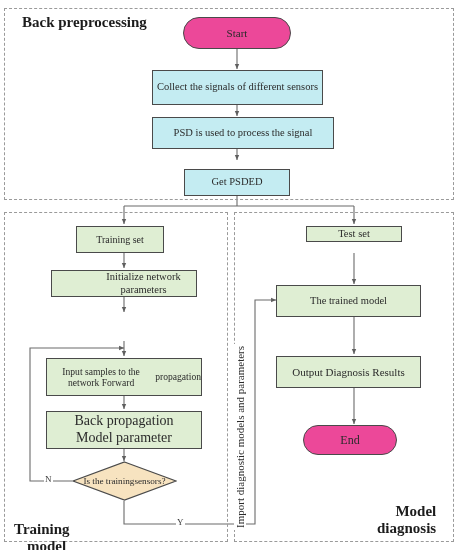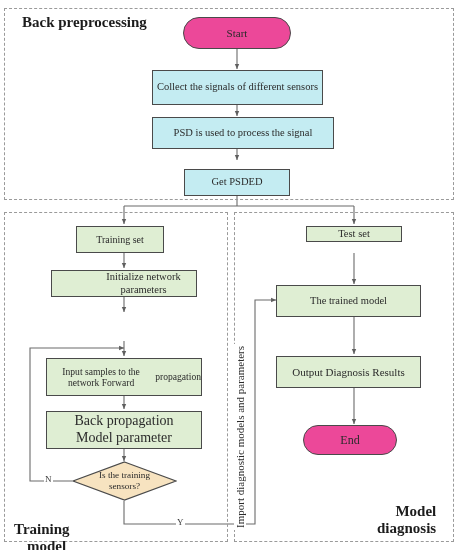--- a/index.html
+++ b/index.html
@@ -56,21 +56,21 @@
     position: absolute;
     z-index: 3;
   }
   .diamond-label {
     position: absolute;
     left: 0;
     top: 0;
     width: 100%;
     height: 100%;
     display: flex;
-    flex-direction: column;
+    flex-direction: row;
     align-items: center;
     justify-content: center;
     text-align: center;
     color: #2b2b2b;
     line-height: 1.18;
     pointer-events: none;
   }
   
   .section-title {
     position: absolute;

